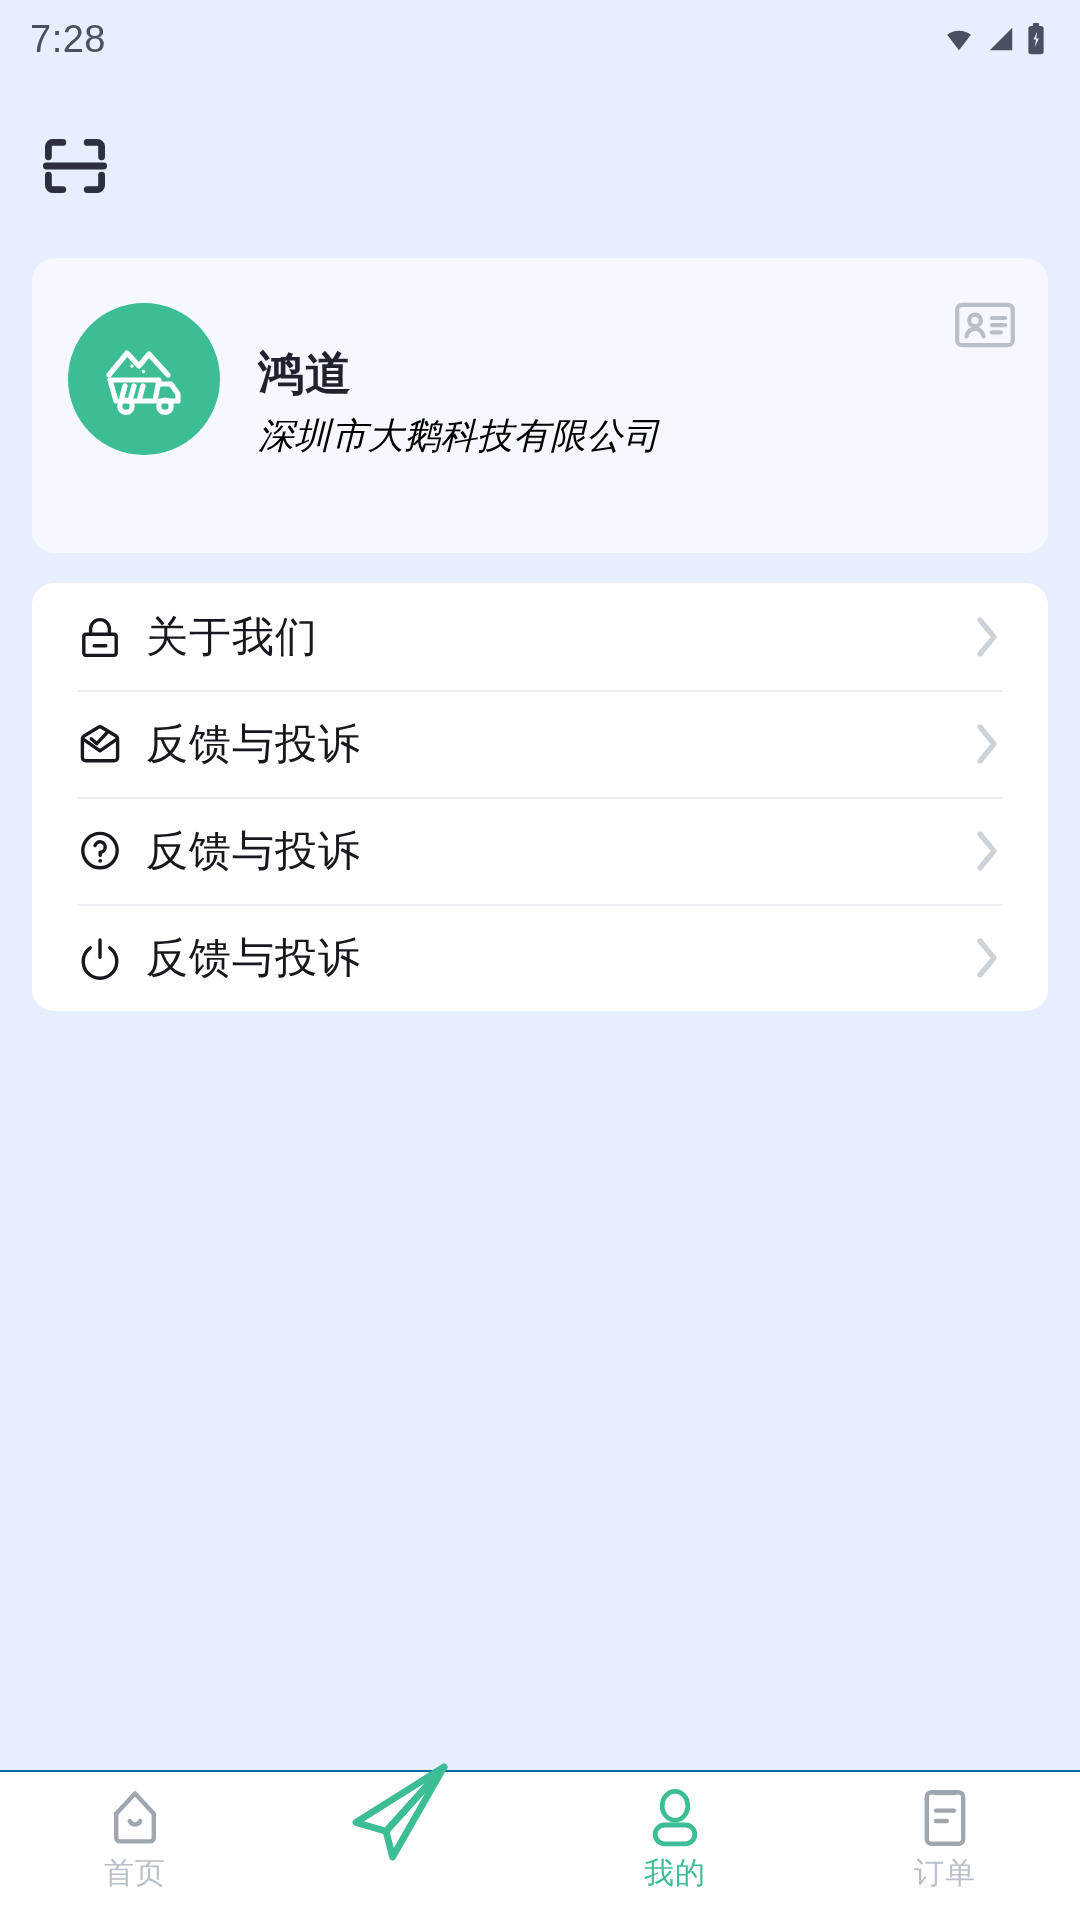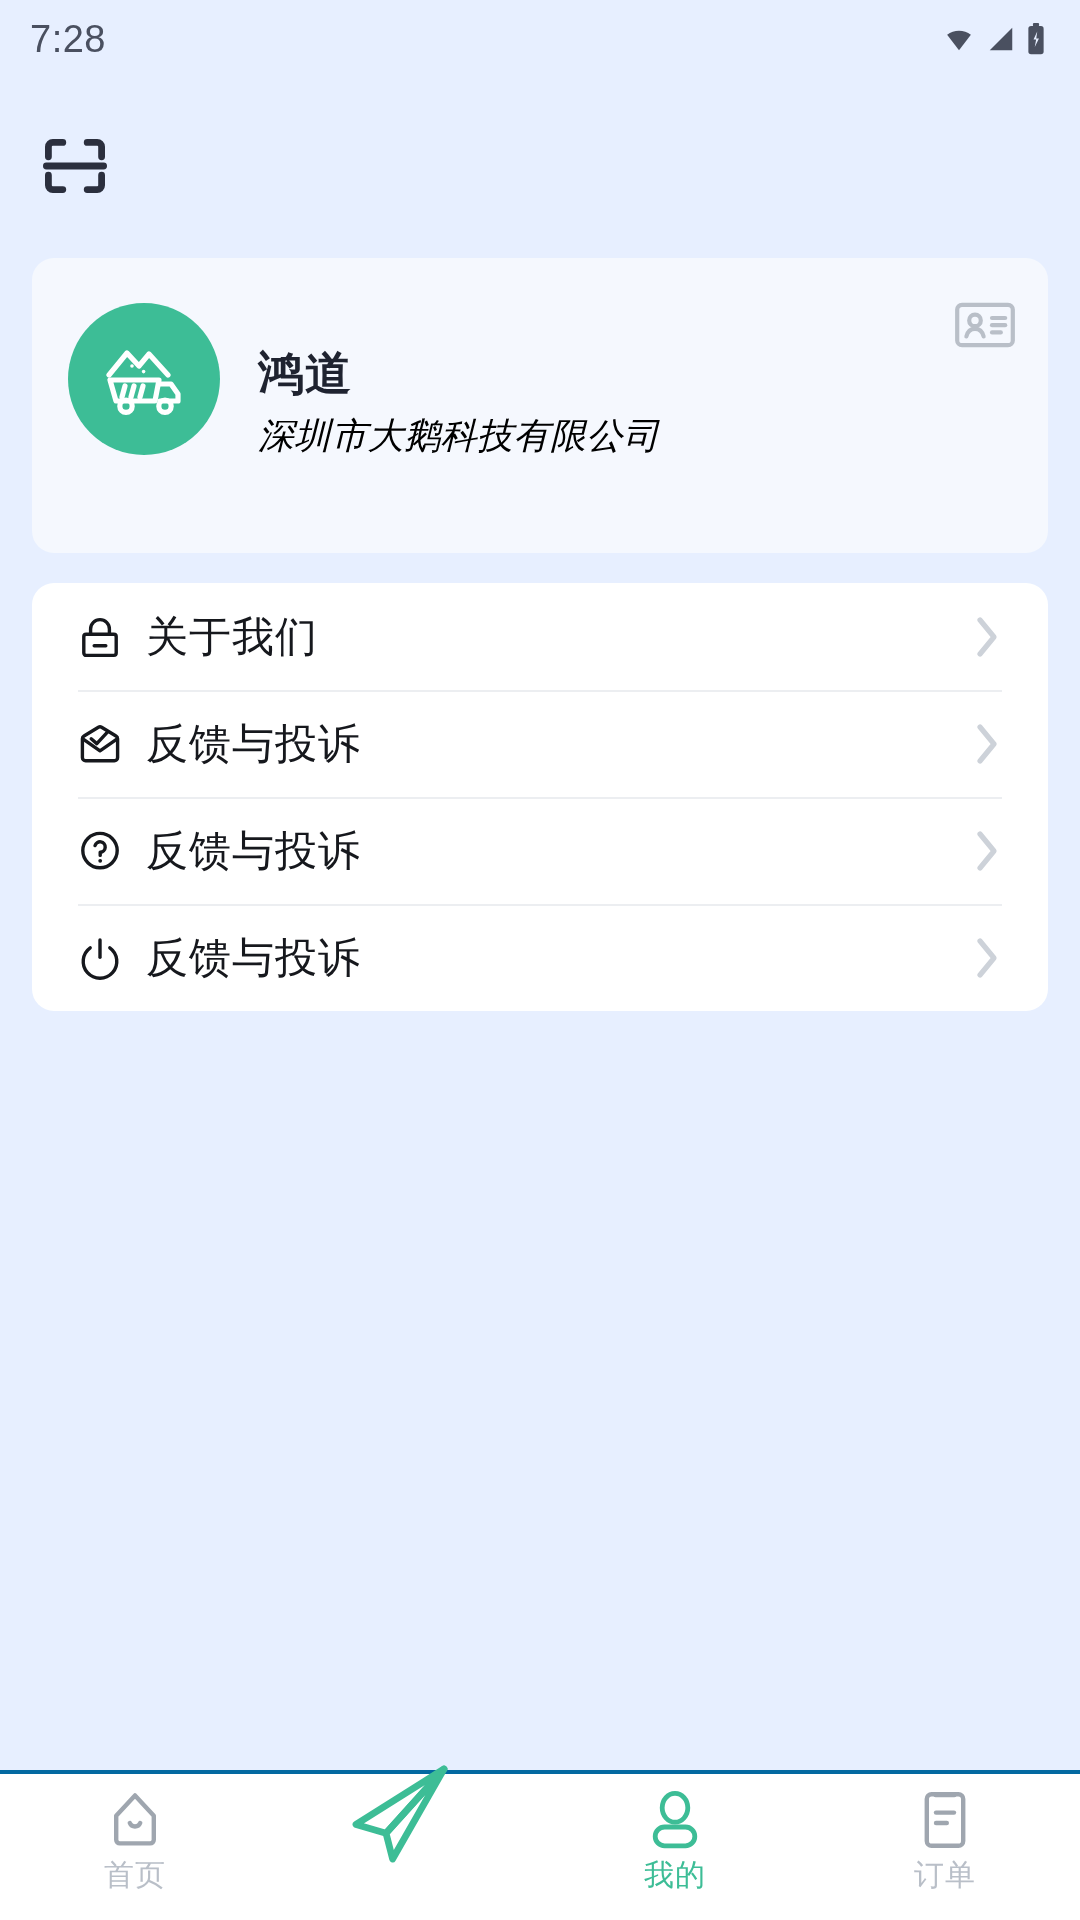--- a/index.html
+++ b/index.html
@@ -155,21 +155,21 @@
   .chevron svg { display: block; }
 
   
   .spacer { flex: 1 1 auto; }
 
   
   .bottom-nav {
     flex: 0 0 150px;
     height: 150px;
     background: #ffffff;
-    border-top: 4px solid #0369a1;
+    border-top: 2px solid #0369a1;
     display: flex;
     align-items: flex-start;
     padding-top: 14px;
   }
   .nav-item {
     flex: 1 1 0;
     display: flex;
     flex-direction: column;
     align-items: center;
     justify-content: flex-start;

